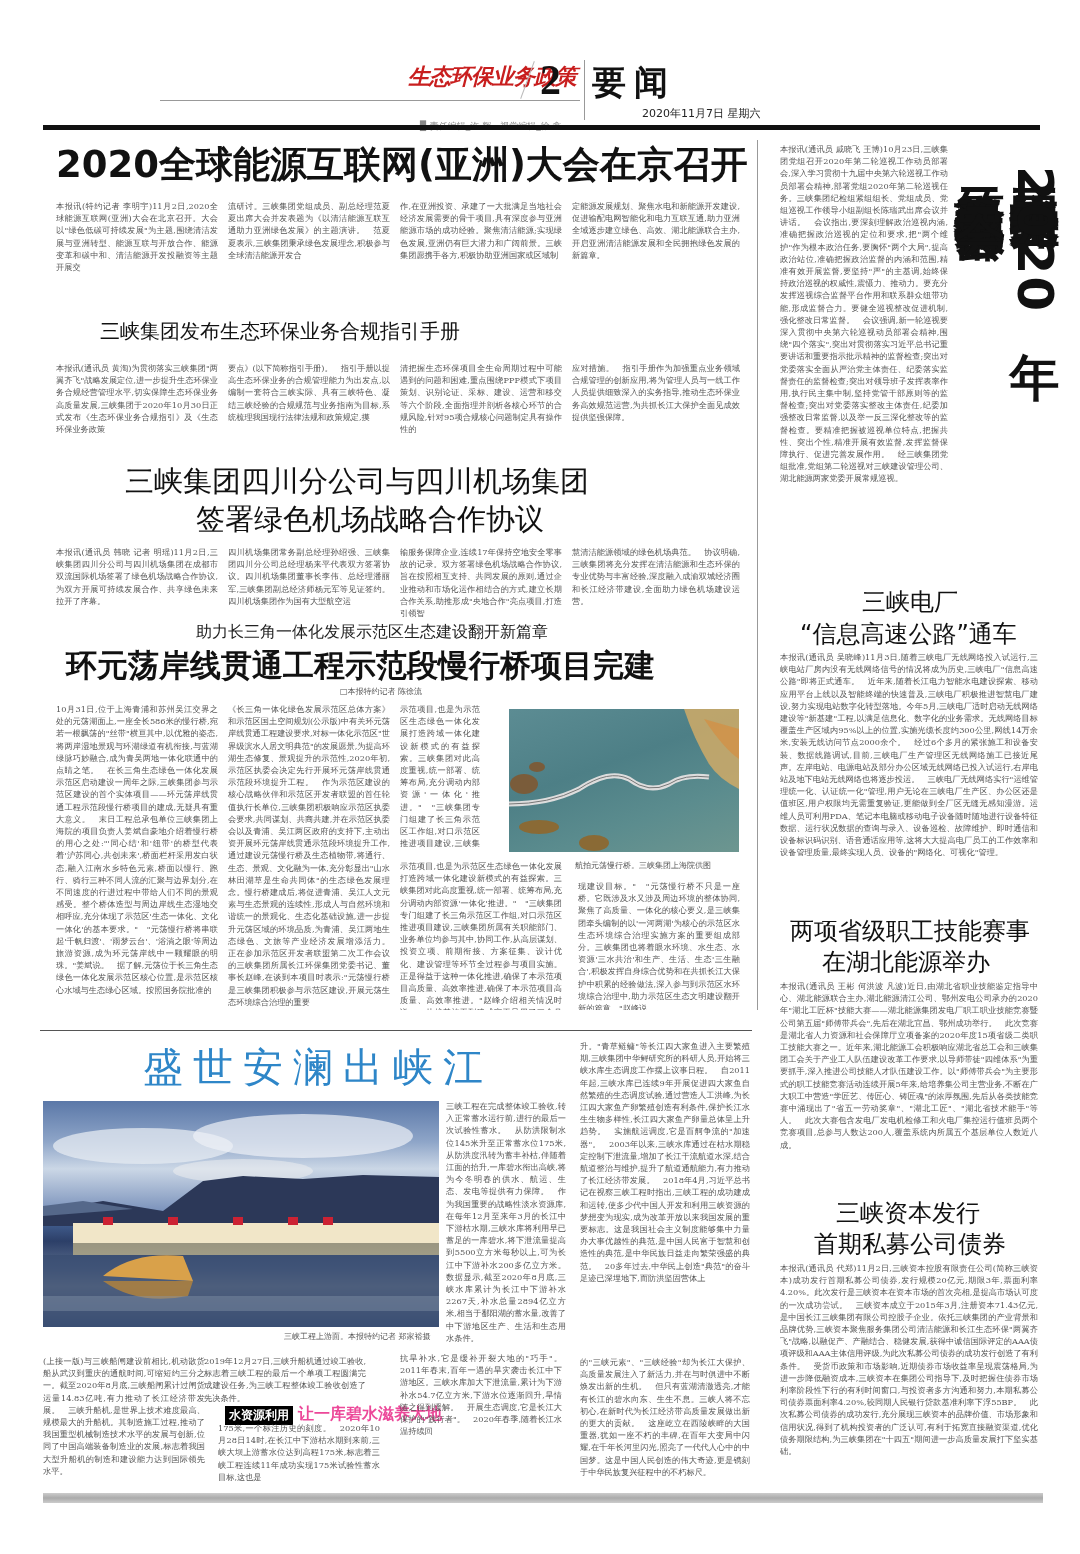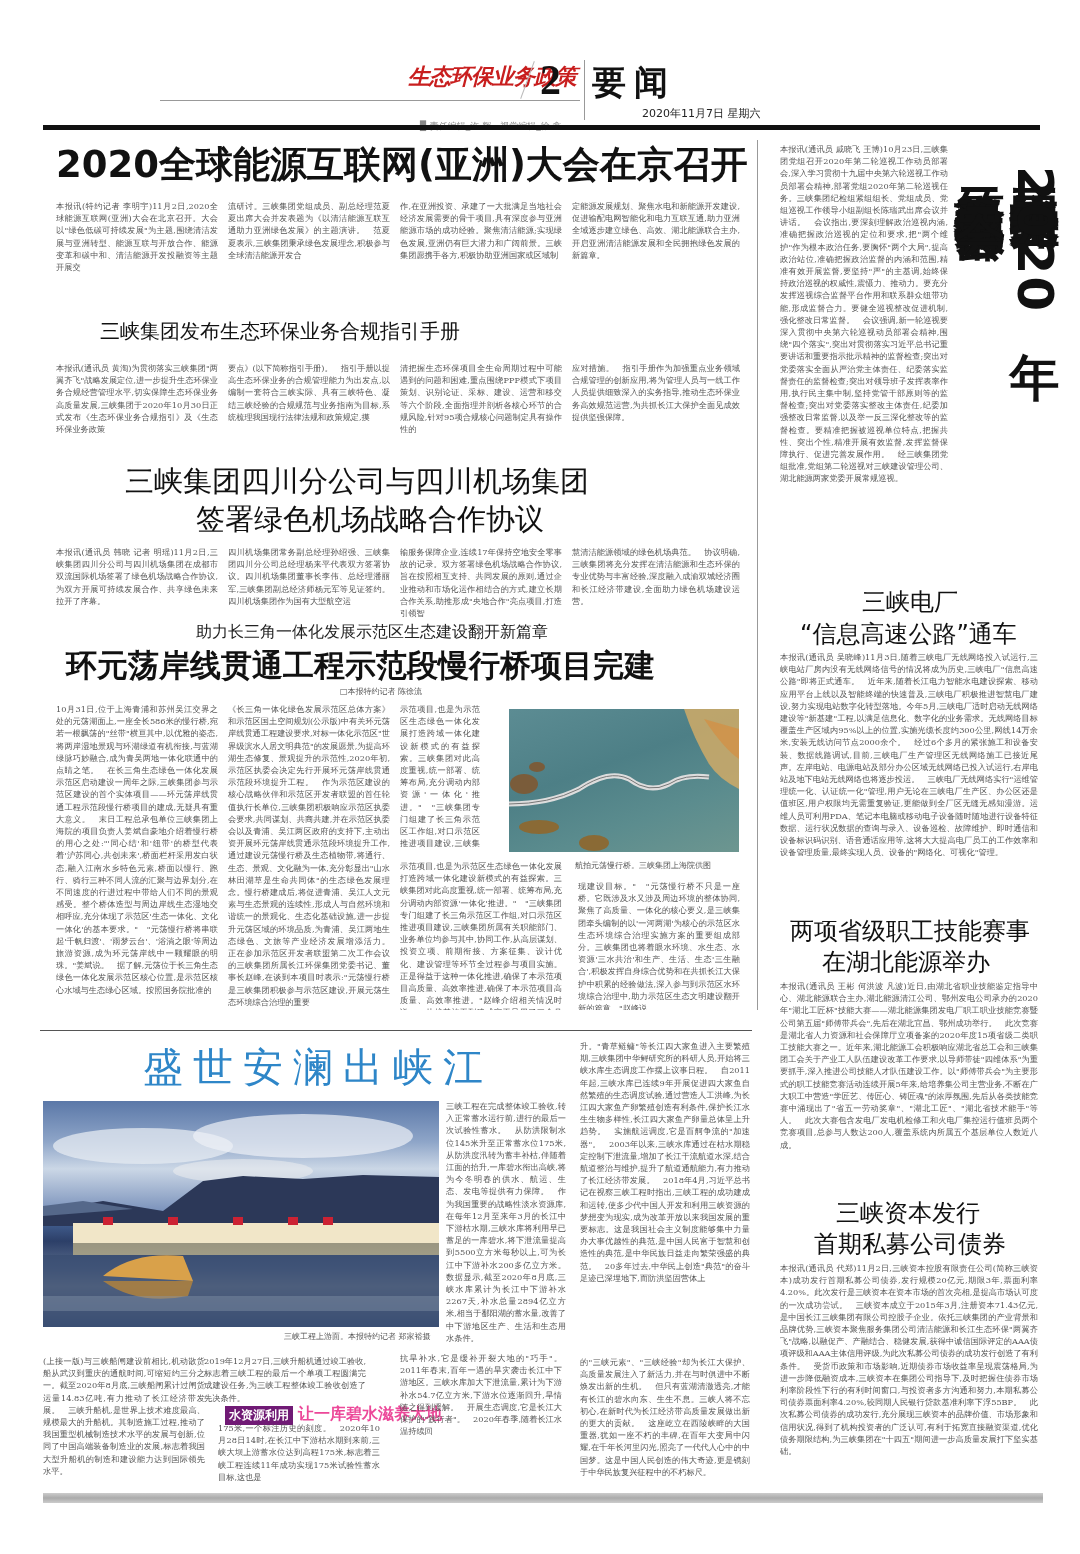--- a/index.html
+++ b/index.html
@@ -20,21 +20,21 @@
   
   .h1 { font-family: "DejaVu Sans", sans-serif; font-weight: bold; color: #111; white-space: nowrap; }
   .body { font-size: 8.2px; line-height: 12.2px; color: #555; text-align: justify; overflow: hidden;
           font-family: "DejaVu Serif", serif; }
   .col { position: absolute; }
   .rule { position: absolute; height: 1px; background: #666; }
   .vrule { position: absolute; width: 1px; background: #999; }
   .vert { writing-mode: vertical-rl; font-weight: bold; color: #111; font-size: 50px; line-height: 60px; letter-spacing: 2px; }
   .photo { position: absolute; overflow: hidden; }
   .caption { position: absolute; font-size: 8px; color: #555; font-family: "DejaVu Serif", serif; }
-  .subhead-tag { display: inline-block; background: #701a75; color: #fff; font-weight: bold; font-size: 12px; padding: 1px 4px; }
+  .subhead-tag { display: inline-block; background: #000000; color: #fff; font-weight: bold; font-size: 12px; padding: 1px 4px; }
   .greybar { position: absolute; height: 10px; background: linear-gradient(#ccc,#aaa,#ccc); }
 </style>
 </head>
 <body>
 
 <div class="abs logo">生态环保业务政策</div>
 <div class="abs slash"></div>
 <div class="abs pagenum">2</div>
 <div class="abs vdiv"></div>
 <div class="abs section">要闻</div>

